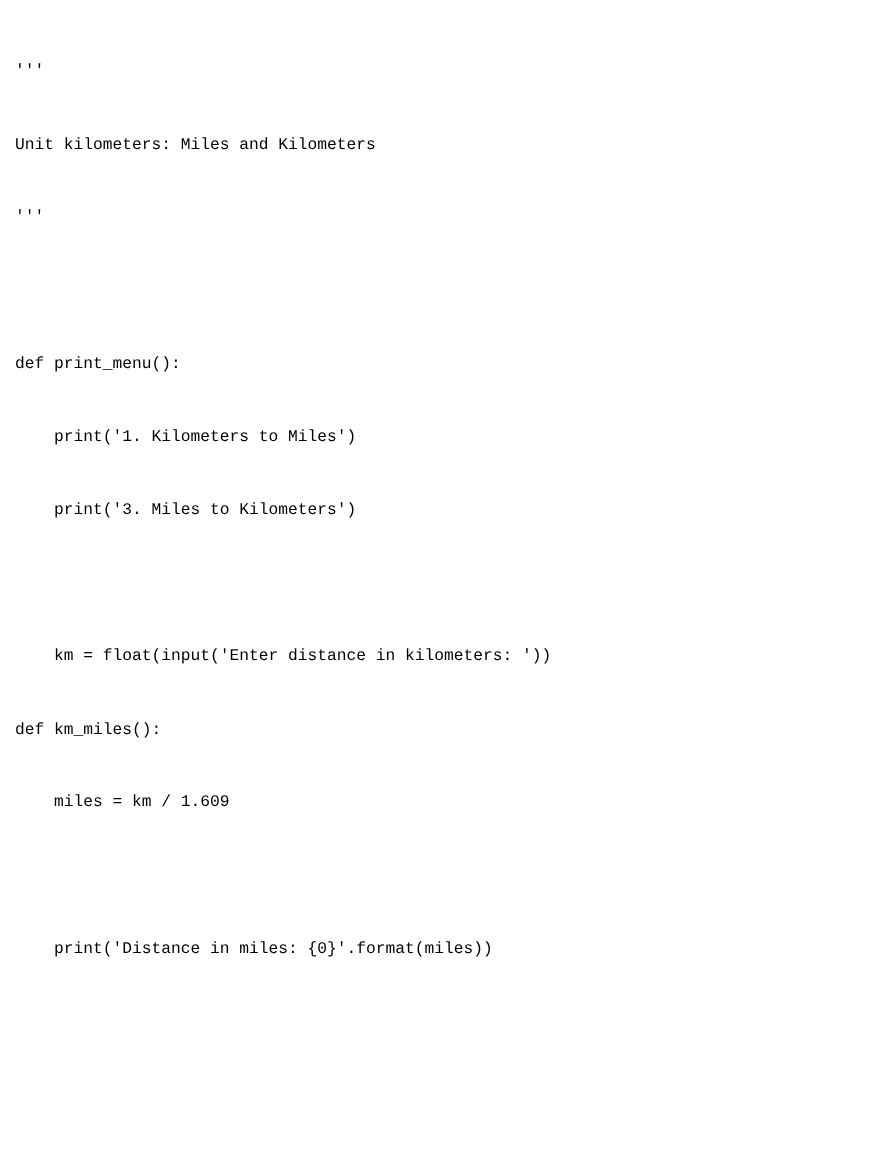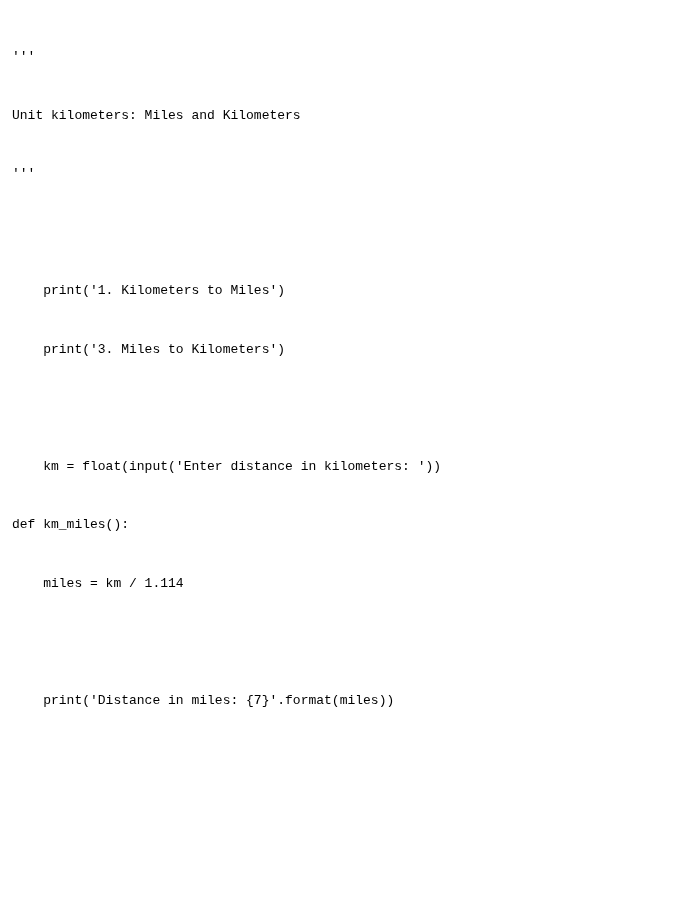--- a/index.html
+++ b/index.html
@@ -60,42 +60,45 @@
       <div class="code-line">
         <span class="code-text">Unit kilometers: Miles and Kilometers</span>
       </div>
       <div class="code-line">
         <span class="code-text">'''</span>
       </div>
       <div class="code-line">
         <span class="code-text">&nbsp;</span>
       </div>
       <div class="code-line">
+        <span class="code-text">def print_menu():</span>
+      </div>
+      <div class="code-line">
         <span class="code-text">    print('1. Kilometers to Miles')</span>
       </div>
       <div class="code-line">
         <span class="code-text">    print('3. Miles to Kilometers')</span>
       </div>
       <div class="code-line">
         <span class="code-text">&nbsp;</span>
       </div>
       <div class="code-line">
         <span class="code-text">    km = float(input('Enter distance in kilometers: '))</span>
       </div>
       <div class="code-line">
         <span class="code-text">def km_miles():</span>
       </div>
       <div class="code-line">
-        <span class="code-text">    miles = km / 1.114</span>
+        <span class="code-text">    miles = km / 1.609</span>
       </div>
       <div class="code-line">
         <span class="code-text">&nbsp;</span>
       </div>
       <div class="code-line">
-        <span class="code-text">    print('Distance in miles: {7}'.format(miles))</span>
+        <span class="code-text">    print('Distance in miles: {0}'.format(miles))</span>
       </div>
       <div class="code-line">
         <span class="code-text">&nbsp;</span>
       </div>
       
       
       
       
       
       

